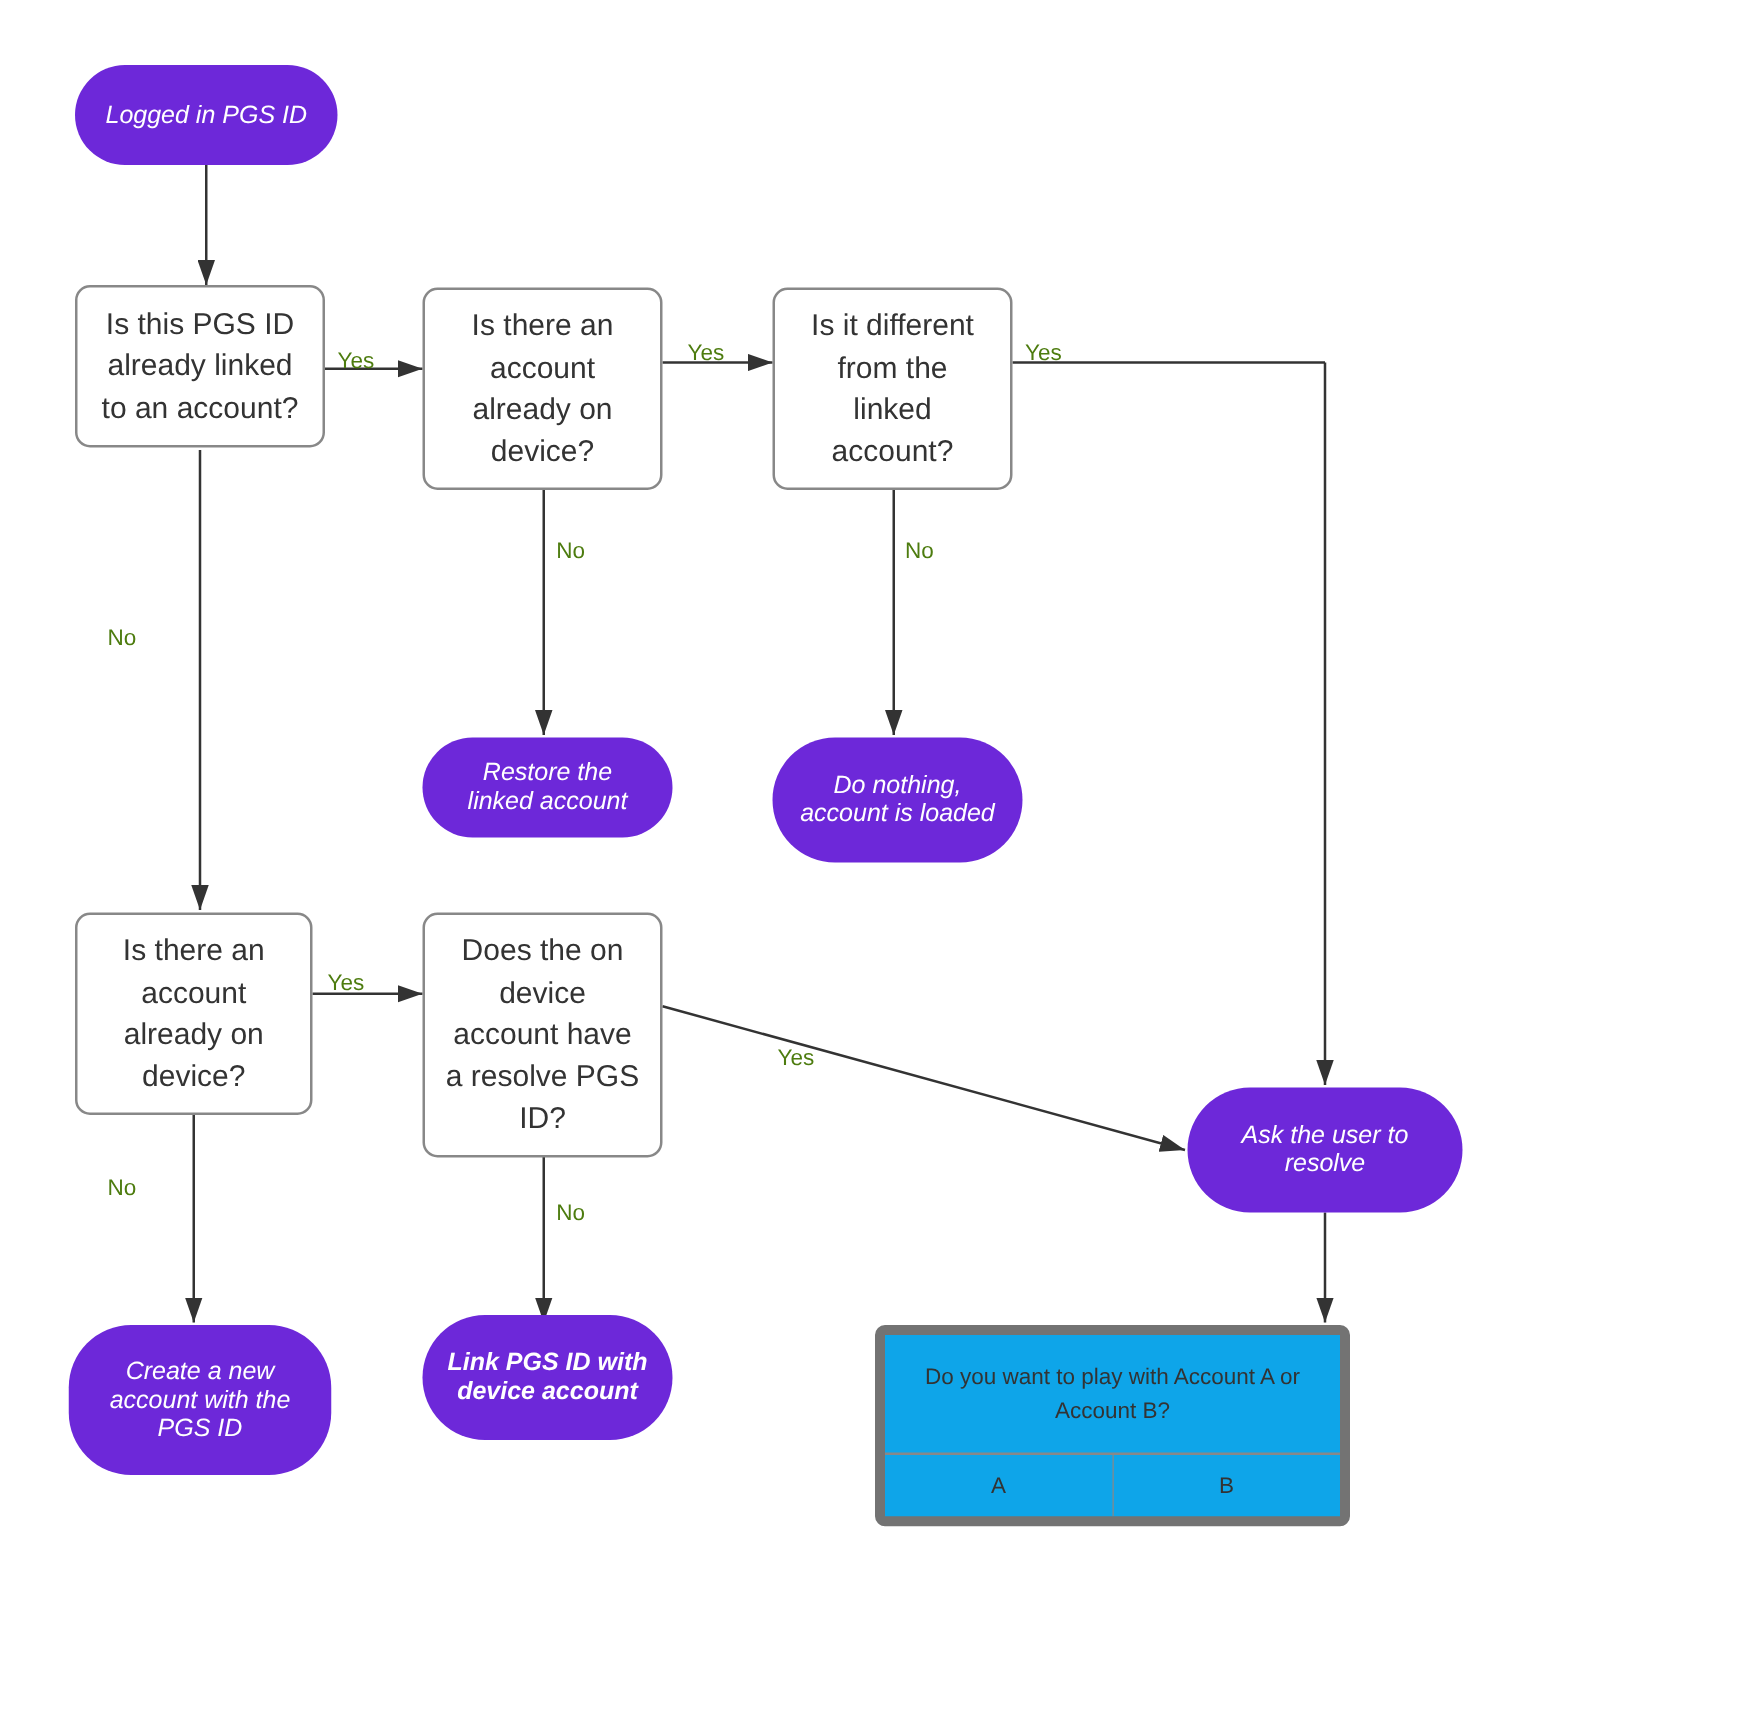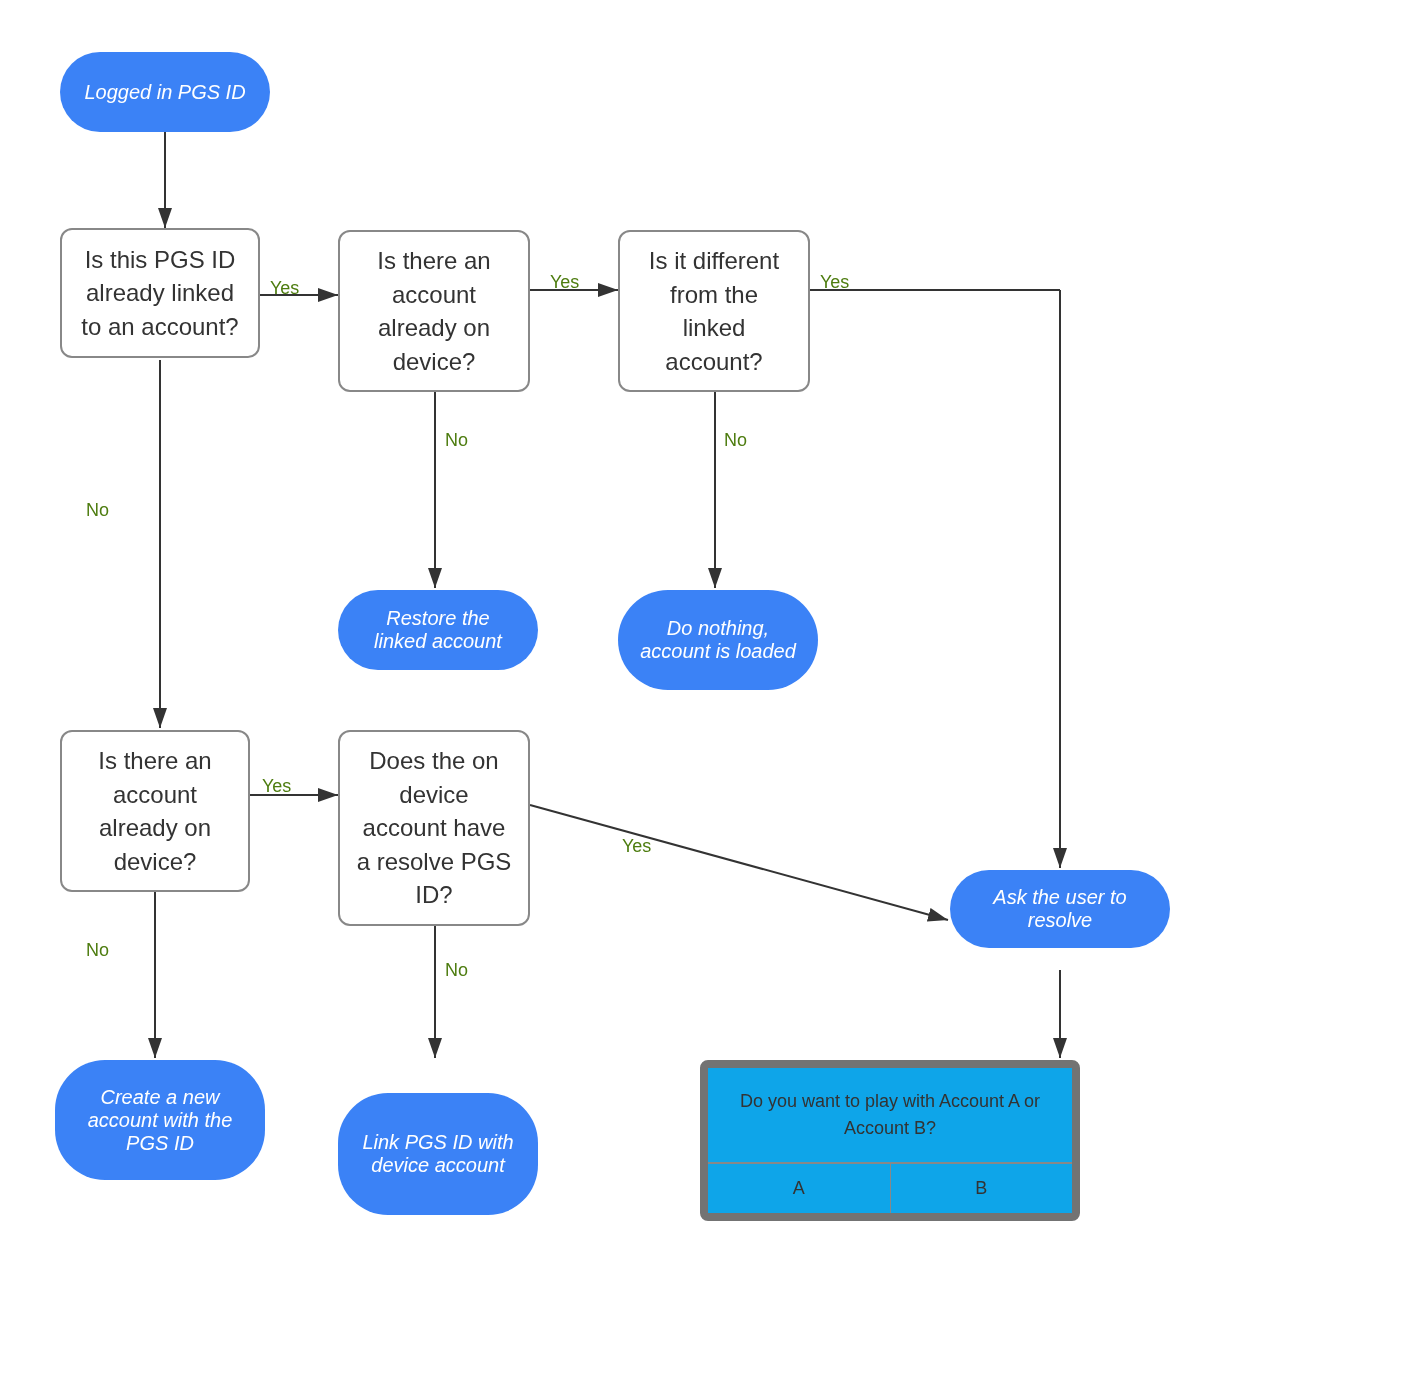--- a/index.html
+++ b/index.html
@@ -21,21 +21,21 @@
     .node-diamond, .node-rounded-rect, .node-oval, .node-dialog {
       position: absolute;
       display: flex;
       align-items: center;
       justify-content: center;
       text-align: center;
     }
 
     
     .terminal {
-      background: #3b82f6;
+      background: #6d28d9;
       border-radius: 50px;
       color: #fff;
       font-style: italic;
       font-size: 20px;
       font-weight: 500;
       padding: 10px 20px;
     }
 
     
     .process {
@@ -172,37 +172,37 @@
   </div>
 
   <div class="terminal node-oval" style="left:338px; top:590px; width:200px; height:80px;">
     <span>Restore the linked account</span>
   </div>
 
   <div class="terminal node-oval" style="left:618px; top:590px; width:200px; height:100px;">
     <span>Do nothing, account is loaded</span>
   </div>
 
-  <div class="terminal node-oval" style="left:950px; top:870px; width:220px; height:78px;">
+  <div class="terminal node-oval" style="left:950px; top:870px; width:220px; height:100px;">
     <span>Ask the user to resolve</span>
   </div>
 
   <div class="process node-rounded-rect" style="left:60px; top:730px; width:190px; min-height:130px;">
     <span>Is there an account already on device?</span>
   </div>
 
   <div class="process node-rounded-rect" style="left:338px; top:730px; width:192px; min-height:150px;">
     <span>Does the on device account have a resolve PGS ID?</span>
   </div>
 
   <div class="terminal node-oval" style="left:55px; top:1060px; width:210px; height:120px;">
     <span>Create a new account with the PGS ID</span>
   </div>
 
-  <div class="terminal node-oval" style="left:338px; top:1093px; width:200px; height:122px;">
+  <div class="terminal node-oval" style="left:338px; top:1052px; width:200px; height:100px;font-weight:bold;">
     <span>Link PGS ID with device account</span>
   </div>
 
   <div class="dialog-box" style="left:700px; top:1060px; width:380px;">
     <div class="dialog-text">
       <span>Do you want to play with Account A or Account B?</span>
     </div>
     <div class="dialog-buttons">
       <div class="dialog-btn">
         <span>A</span>

